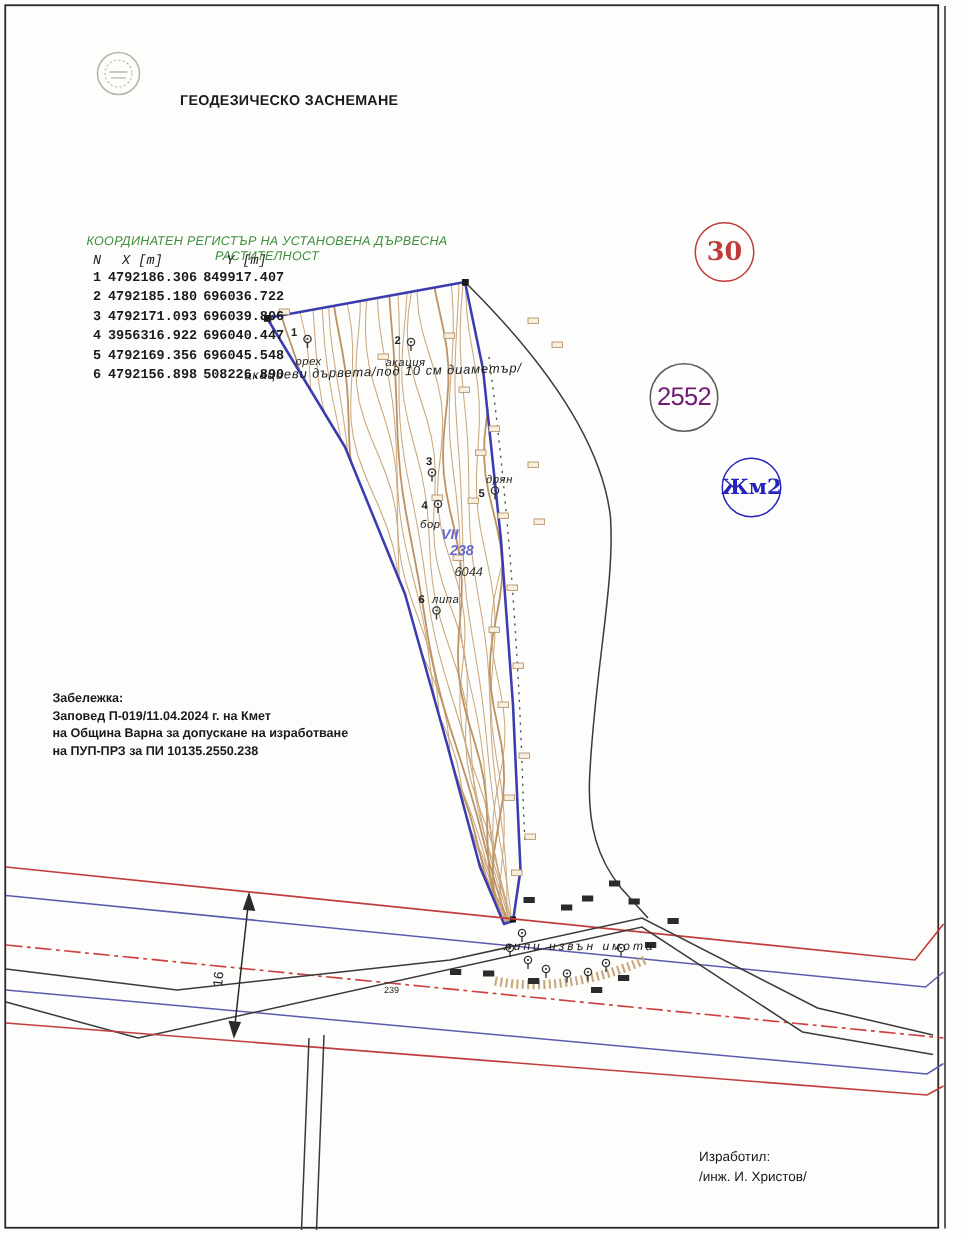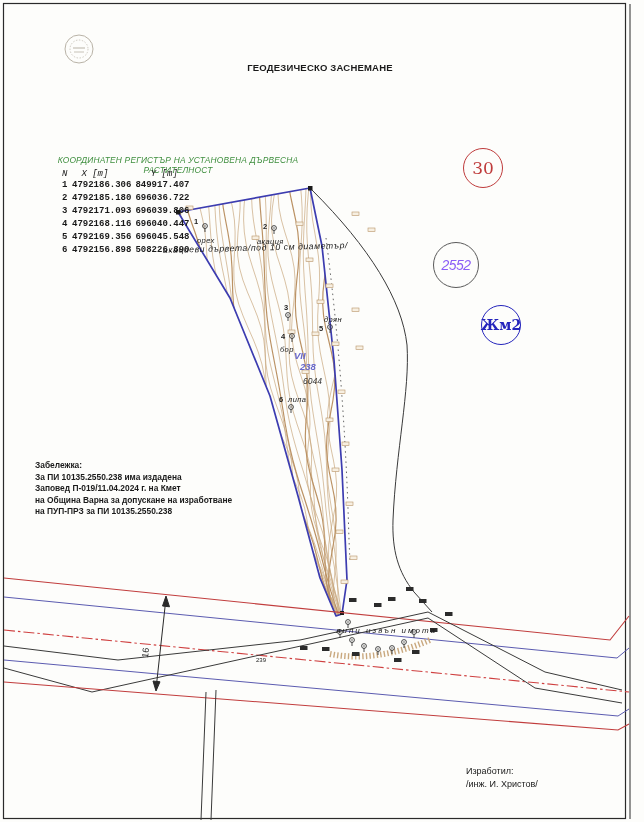--- a/index.html
+++ b/index.html
@@ -1,42 +1,42 @@
 <!DOCTYPE html>
 <html><head>
 <meta charset="utf-8">
 <style>
   html,body{margin:0;padding:0;background:#ffffff;}
   #sheet{position:relative;width:644px;height:822px;background:#fdfdfb;overflow:hidden;
          font-family:"Liberation Sans",sans-serif;color:#1a1a1a;}
   .abs{position:absolute;}
   
-  .title-block{left:120px;top:62px;width:400px;text-align:center;}
+  .title-block{left:120px;top:62px;width:400px;}
   .title-main{font-size:9.5px;font-weight:bold;letter-spacing:.2px;}
   .title-sub{font-size:8.7px;font-weight:bold;margin-top:7px;}
   .title-scale{font-size:8.7px;font-weight:bold;margin-top:14px;}
   .reg-head{left:33px;top:141px;width:290px;text-align:center;color:#3e8e3e;
             font-style:italic;font-size:8.4px;letter-spacing:.2px;margin-top:14px;}
   .reg-sub{left:33px;top:152px;width:290px;text-align:center;color:#3e8e3e;
            font-style:italic;font-size:8.2px;}
   .coord-table{left:62px;top:169px;font-size:9px;font-family:Liberation Mono, monospace;}
   .coord-header{font-style:italic;font-size:9px;}
   .coord-header .cn{display:inline-block;width:14px;}
   .coord-header .cx{display:inline-block;width:64px;}
   .coord-row{font-weight:bold;line-height:13px;white-space:nowrap;}
   .coord-row .n{display:inline-block;width:10px;}
   .coord-row .x{display:inline-block;margin-right:4px;}
   .note-block{left:35px;top:460px;font-size:8.4px;font-weight:bold;line-height:11.6px;}
   .author-block{left:466px;top:765px;font-size:9px;font-weight:normal;line-height:13px;}
   
-  .badge{border-radius:50%;display:flex;align-items:center;justify-content:center;background:transparent;}
+  .badge{border-radius:50%;display:flex;align-items:center;justify-content:center;background:transparent;font-weight:bold;}
   .badge-30{left:463px;top:148px;width:38px;height:38px;border:1.6px solid #bf3b3b;
             color:#bf3b3b;font-family:"DejaVu Serif",serif;font-size:17px;}
   .badge-2552{left:433px;top:242px;width:44px;height:44px;border:1.2px solid #5a5a5a;
-              color:#8b5cf6;font-size:14px;font-weight:300;letter-spacing:-.5px;font-style:italic;}
+              color:#701a75;font-size:17px;font-weight:300;letter-spacing:-.5px;}
   .badge-zhm2{left:481px;top:305px;width:38px;height:38px;border:1.6px solid #2424bc;
               color:#2424bc;font-family:"DejaVu Serif",serif;font-weight:bold;font-size:14px;text-align:right;}
   
   svg{position:absolute;left:0;top:0;}
   .frame{fill:none;stroke:#2a2a2a;stroke-width:1.2;}
   .contour{fill:none;stroke:#c9a87e;stroke-width:.7;}
   .contour.index{stroke:#bb9264;stroke-width:1.2;}
   .parcel{fill:none;stroke:#3c3cb0;stroke-width:1.7;stroke-linejoin:round;}
   .neighbor{fill:none;stroke:#3a3a3a;stroke-width:1;}
   .road-red{fill:none;stroke:#c13d3d;stroke-width:1.1;}
@@ -304,21 +304,21 @@
     <div class="coord-row">
       <span class="n">1</span><span class="x">4792186.306</span><span class="y">849917.407</span>
     </div>
     <div class="coord-row">
       <span class="n">2</span><span class="x">4792185.180</span><span class="y">696036.722</span>
     </div>
     <div class="coord-row">
       <span class="n">3</span><span class="x">4792171.093</span><span class="y">696039.806</span>
     </div>
     <div class="coord-row">
-      <span class="n">4</span><span class="x">4792168.116</span><span class="y">696040.447</span>
+      <span class="n">4</span><span class="x">3956316.922</span><span class="y">696040.447</span>
     </div>
     <div class="coord-row">
       <span class="n">5</span><span class="x">4792169.356</span><span class="y">696045.548</span>
     </div>
     <div class="coord-row">
       <span class="n">6</span><span class="x">4792156.898</span><span class="y">508226.890</span>
     </div>
   </div>
 
   <div class="abs badge badge-30">
@@ -326,21 +326,20 @@
   </div>
   <div class="abs badge badge-2552">
     <span>2552</span>
   </div>
   <div class="abs badge badge-zhm2">
     <span>Жм2</span>
   </div>
 
   <div class="abs note-block">
     <div>Забележка:</div>
-    <div>За ПИ 10135.2550.238 има издадена</div>
     <div>Заповед П-019/11.04.2024 г. на Кмет</div>
     <div>на Община Варна за допускане на изработване</div>
     <div>на ПУП-ПРЗ за ПИ 10135.2550.238</div>
   </div>
 
   <div class="abs author-block">
     <div>Изработил:</div>
     <div>/инж. И. Христов/</div>
   </div>
 

